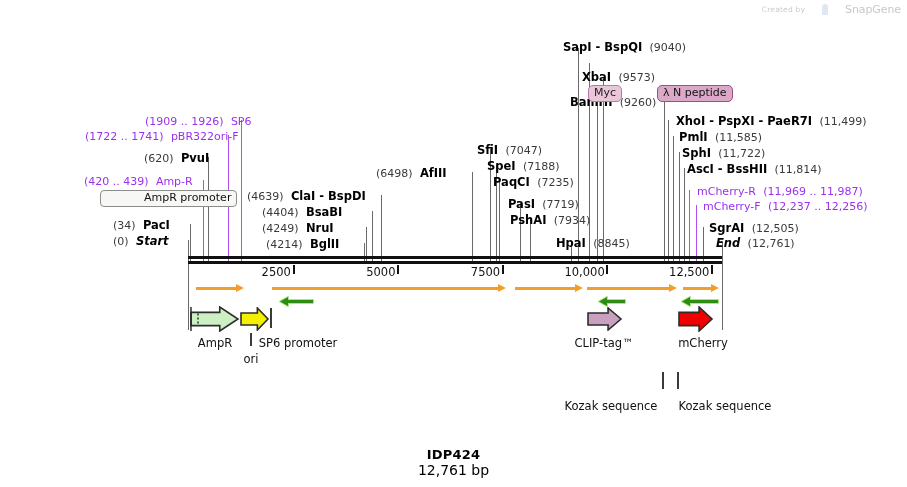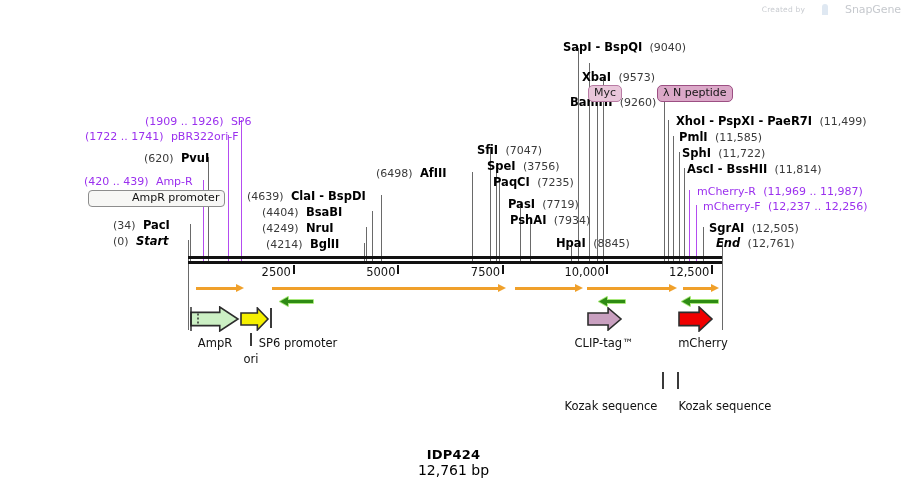--- a/index.html
+++ b/index.html
@@ -110,39 +110,39 @@
     <div class="abs lbl" style="left: 144px; top: 148px;"><span class="pos">(620)</span>&nbsp;&nbsp;<span class="enz">PvuI</span></div>
     <div class="abs lbl" style="left: 84px; top: 171px;"><span class="primer">(420 .. 439)</span>&nbsp;&nbsp;<span class="primer">Amp-R</span></div>
     <div class="abs lbl" style="left: 113px; top: 215px;"><span class="pos">(34)</span>&nbsp;&nbsp;<span class="enz">PacI</span></div>
     <div class="abs lbl" style="left: 113px; top: 231px;"><span class="pos">(0)</span>&nbsp;&nbsp;<span class="enz feat-italic">Start</span></div>
     <div class="abs lbl" style="left: 376px; top: 163px;"><span class="pos">(6498)</span>&nbsp;&nbsp;<span class="enz">AfIII</span></div>
     <div class="abs lbl" style="left: 247px; top: 186px;"><span class="pos">(4639)</span>&nbsp;&nbsp;<span class="enz">ClaI - BspDI</span></div>
     <div class="abs lbl" style="left: 262px; top: 202px;"><span class="pos">(4404)</span>&nbsp;&nbsp;<span class="enz">BsaBI</span></div>
     <div class="abs lbl" style="left: 262px; top: 218px;"><span class="pos">(4249)</span>&nbsp;&nbsp;<span class="enz">NruI</span></div>
     <div class="abs lbl" style="left: 266px; top: 234px;"><span class="pos">(4214)</span>&nbsp;&nbsp;<span class="enz">BglII</span></div>
     <div class="abs lbl" style="left: 477px; top: 140px;"><span class="enz">SfiI</span>&nbsp;&nbsp;<span class="pos">(7047)</span></div>
-    <div class="abs lbl" style="left: 487px; top: 156px;"><span class="enz">SpeI</span>&nbsp;&nbsp;<span class="pos">(3756)</span></div>
+    <div class="abs lbl" style="left: 487px; top: 156px;"><span class="enz">SpeI</span>&nbsp;&nbsp;<span class="pos">(7188)</span></div>
     <div class="abs lbl" style="left: 493px; top: 172px;"><span class="enz">PaqCI</span>&nbsp;&nbsp;<span class="pos">(7235)</span></div>
     <div class="abs lbl" style="left: 508px; top: 194px;"><span class="enz">PasI</span>&nbsp;&nbsp;<span class="pos">(7719)</span></div>
     <div class="abs lbl" style="left: 510px; top: 210px;"><span class="enz">PshAI</span>&nbsp;&nbsp;<span class="pos">(7934)</span></div>
     <div class="abs lbl" style="left: 556px; top: 233px;"><span class="enz">HpaI</span>&nbsp;&nbsp;<span class="pos">(8845)</span></div>
     <div class="abs lbl" style="left: 563px; top: 37px;"><span class="enz">SapI - BspQI</span>&nbsp;&nbsp;<span class="pos">(9040)</span></div>
     <div class="abs lbl" style="left: 570px; top: 52px; margin-top: 40px;"><span class="enz">BamHI</span>&nbsp;&nbsp;<span class="pos">(9260)</span></div>
     <div class="abs lbl" style="left: 582px; top: 67px;"><span class="enz">XbaI</span>&nbsp;&nbsp;<span class="pos">(9573)</span></div>
     <div class="abs lbl" style="left: 668px; top: 111px; margin-left: 8px;"><span class="enz">XhoI - PspXI - PaeR7I</span>&nbsp;&nbsp;<span class="pos">(11,499)</span></div>
     <div class="abs lbl" style="left: 679px; top: 127px;"><span class="enz">PmlI</span>&nbsp;&nbsp;<span class="pos">(11,585)</span></div>
     <div class="abs lbl" style="left: 682px; top: 143px;"><span class="enz">SphI</span>&nbsp;&nbsp;<span class="pos">(11,722)</span></div>
     <div class="abs lbl" style="left: 687px; top: 159px;"><span class="enz">AscI - BssHII</span>&nbsp;&nbsp;<span class="pos">(11,814)</span></div>
     <div class="abs lbl" style="left: 697px; top: 181px;"><span class="primer">mCherry-R</span>&nbsp;&nbsp;<span class="primer">(11,969 .. 11,987)</span></div>
     <div class="abs lbl" style="left: 703px; top: 196px;"><span class="primer">mCherry-F</span>&nbsp;&nbsp;<span class="primer">(12,237 .. 12,256)</span></div>
     <div class="abs lbl" style="left: 709px; top: 218px;"><span class="enz">SgrAI</span>&nbsp;&nbsp;<span class="pos">(12,505)</span></div>
     <div class="abs lbl" style="left: 716px; top: 233px;"><span class="enz feat-italic">End</span>&nbsp;&nbsp;<span class="pos">(12,761)</span></div>
   </div>
 <div id="layer-badges">
-    <div class="abs badge badge-amp" style="left: 88px; top: 190px; padding-left: 43px;">AmpR promoter</div>
+    <div class="abs badge badge-amp" style="left: 100px; top: 190px; padding-left: 43px;">AmpR promoter</div>
     <div class="abs badge badge-myc" style="left: 588px; top: 85px;">Myc</div>
     <div class="abs badge badge-lam" style="left: 657px; top: 85px;">λ N peptide</div>
   </div>
 <div id="layer-backbone">
     <div class="bb" style="left: 188px; top: 256px; width: 534px; height: 3px;"></div>
     <div class="bb" style="left: 188px; top: 261px; width: 534px; height: 3px;"></div>
     <div class="tickmark" style="left: 292.616px; top: 265px;"></div>
     <div class="ruler-num" style="top: 265px; left: 261.616px;">2500</div>
     <div class="tickmark" style="left: 397.231px; top: 265px;"></div>
     <div class="ruler-num" style="top: 265px; left: 366.231px;">5000</div>

